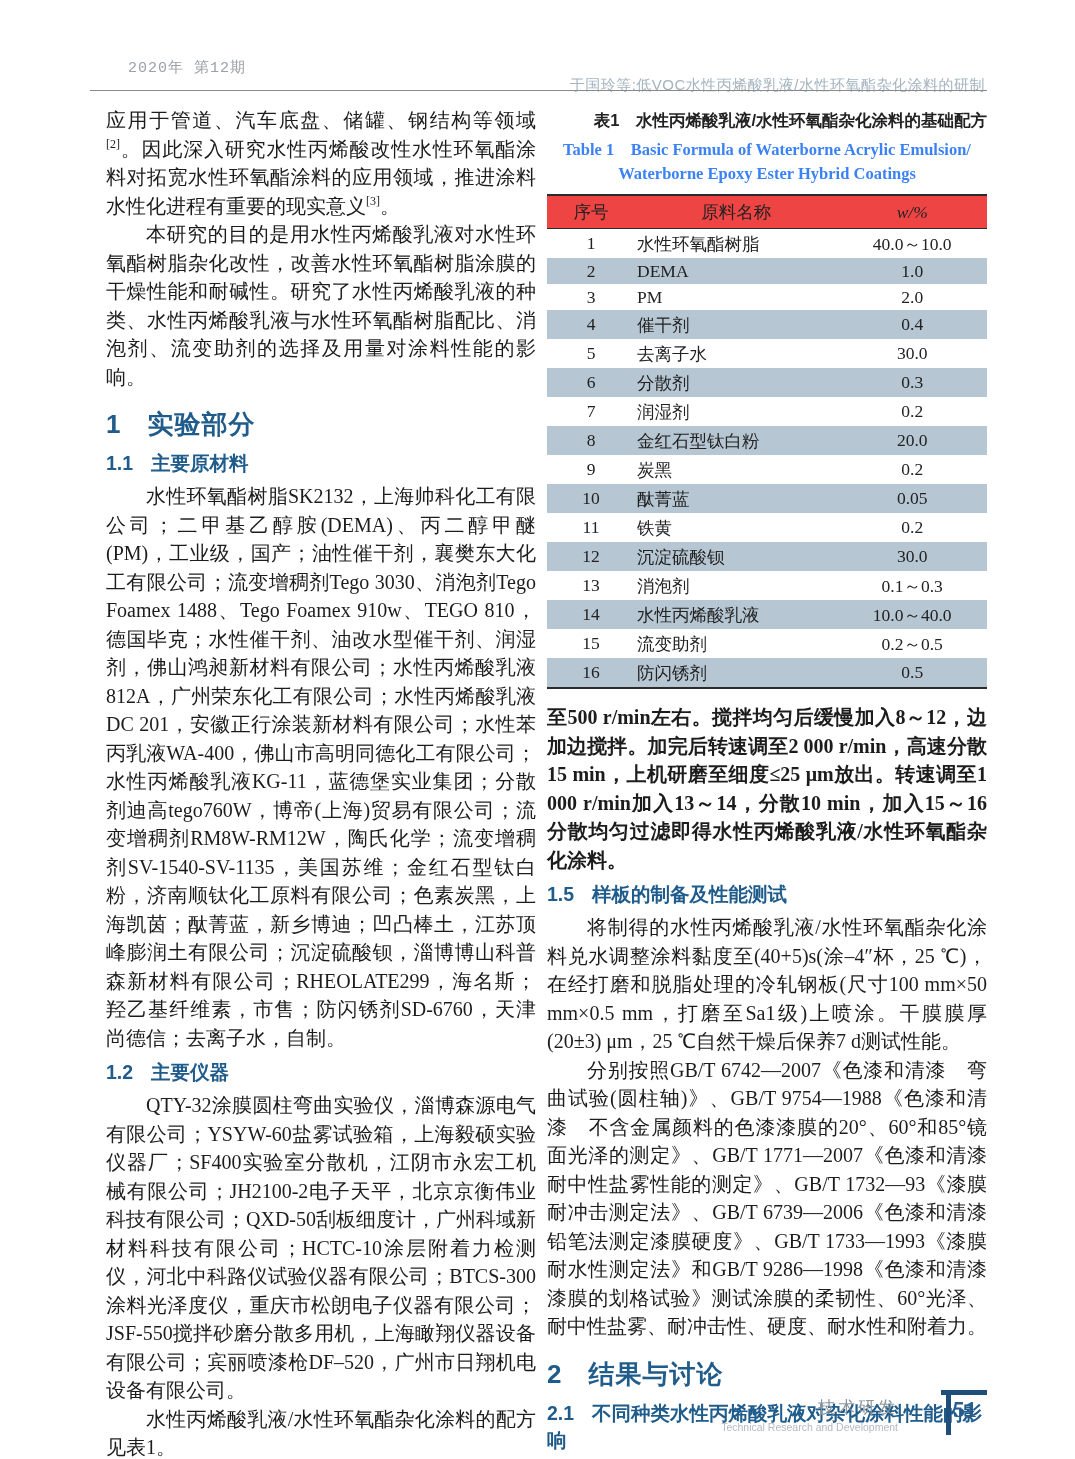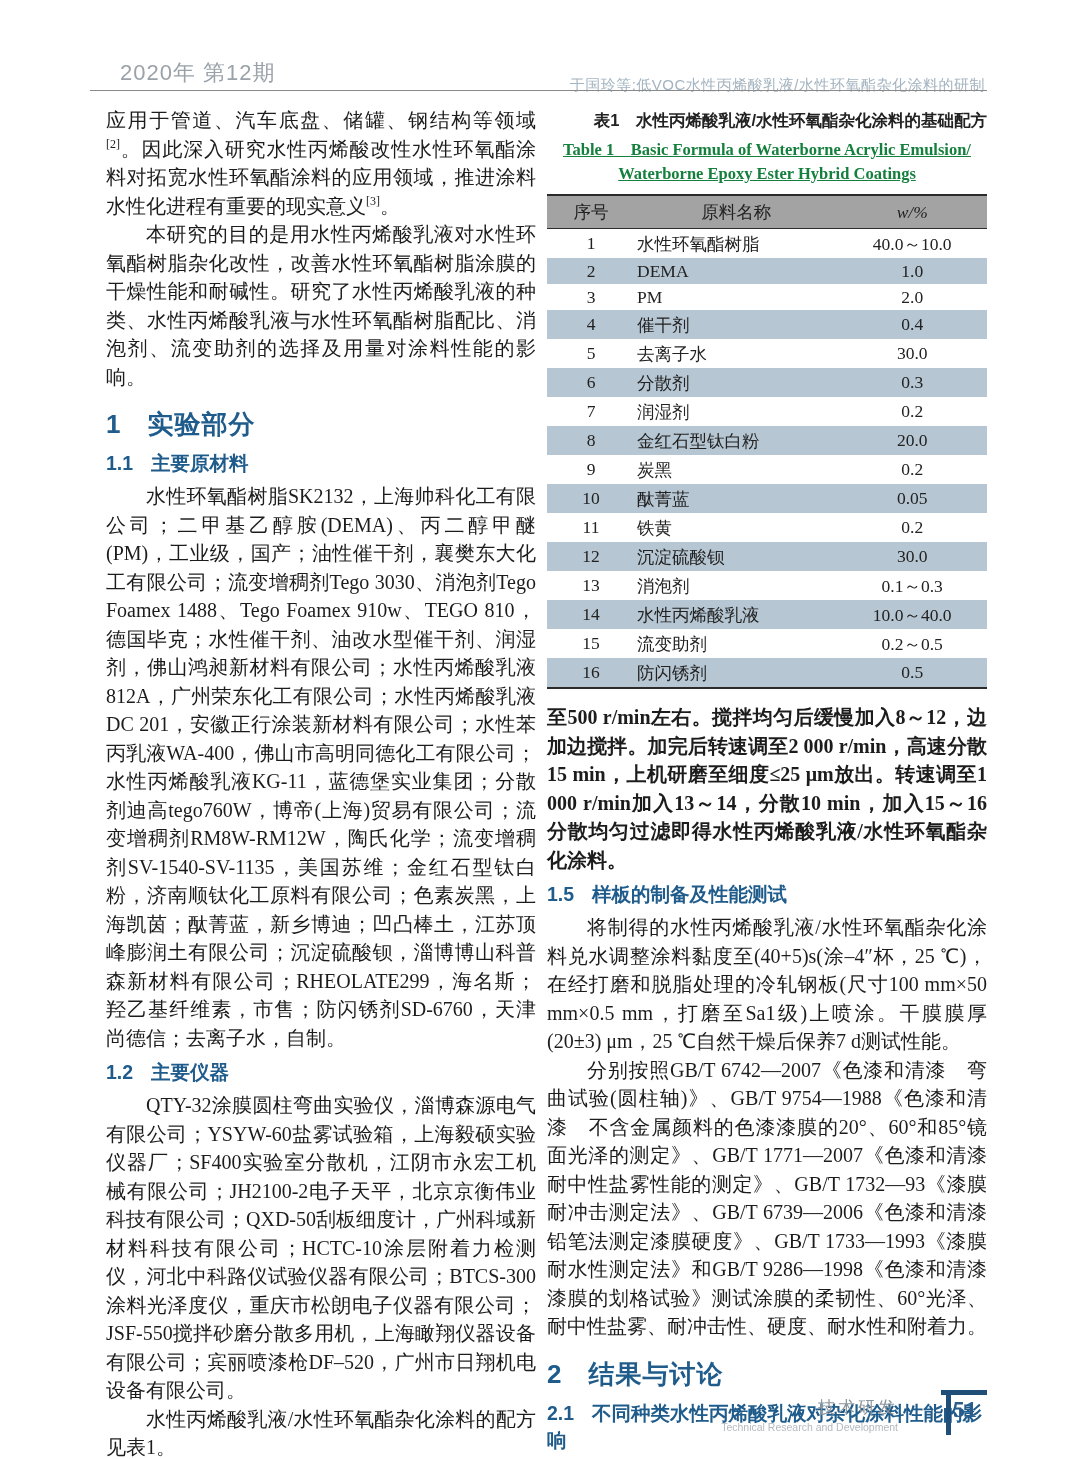--- a/index.html
+++ b/index.html
@@ -7,23 +7,23 @@
     position:relative;
     width:1075px;height:1459px;
     margin:0 auto;
     background:#ffffff;
     font-family:"Liberation Serif", serif;
     color:#1c1c1c;
     overflow:hidden;
   }
   
   .run-head-left{
-    position:absolute;left:120px;top:58px;
-    font-family:Liberation Sans, sans-serif;
-    font-size:22px;color:#9aa2a9;letter-spacing:1px;
+    position:absolute;left:128px;top:58px;
+    font-family:Liberation Mono, monospace;
+    font-size:15px;color:#9aa2a9;letter-spacing:1px;
   }
   .run-head-right{
     position:absolute;right:90px;top:76px;
     font-family:"Liberation Sans", sans-serif;
     font-size:15px;color:#a3b3bf;letter-spacing:.5px;margin-left:26px;
   }
   .head-rule{
     position:absolute;left:90px;right:88px;top:90px;
     border-top:1.5px solid #8a8a8a;height:0;
   }
@@ -51,30 +51,30 @@
   }
   .h2 .num{margin-right:18px;}
   
   .tbl-cap-zh{
     font-family:"Liberation Sans", sans-serif;
     font-weight:bold;font-size:16.5px;text-align:right;
     margin:4px 0 6px 0;color:#222;
   }
   .tbl-cap-en{
     font-weight:bold;font-size:16.5px;text-align:center;
-    line-height:24px;margin-bottom:8px;color:#15803d;text-decoration:underline;
+    line-height:24px;margin-bottom:8px;color:#3b82f6;
   }
   table.formula{
     width:100%;border-collapse:collapse;
     font-size:17.5px;
     border-top:2.5px solid #2b2b2b;
     border-bottom:2.5px solid #2b2b2b;
   }
   table.formula thead tr{
-    background:#a3a3a3;
+    background:#ef4444;
     border-bottom:1.5px solid #2b2b2b;
   }
   table.formula th{
     font-weight:normal;padding:4px 2px;color:#222;
   }
   table.formula th.wcol{font-style:italic;}
   table.formula td{padding:2.5px 2px;color:#222;}
   table.formula tr.alt{background:#b6c6d2;}
   td.c1{width:20%;text-align:center;}
   td.c2{width:46%;text-align:left;padding-left:40px;}

